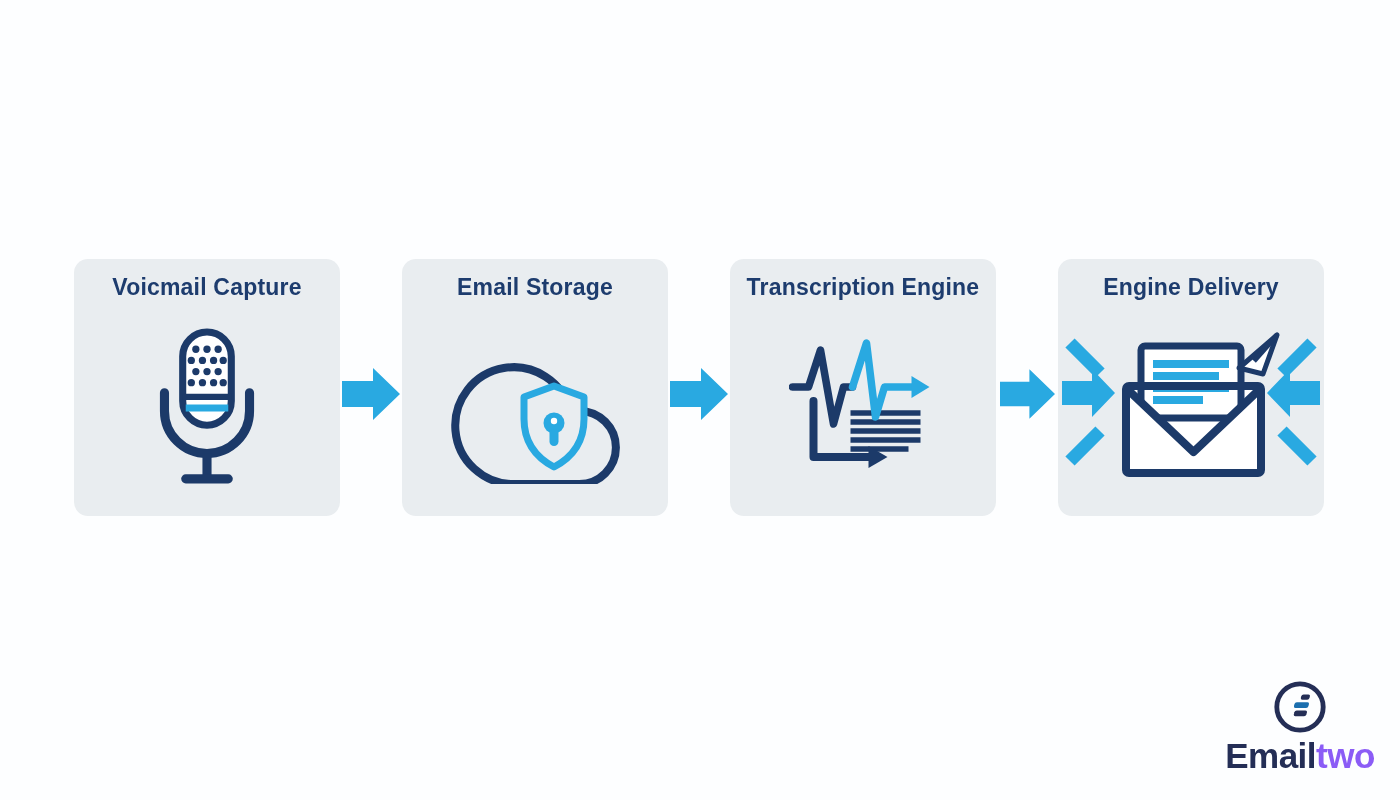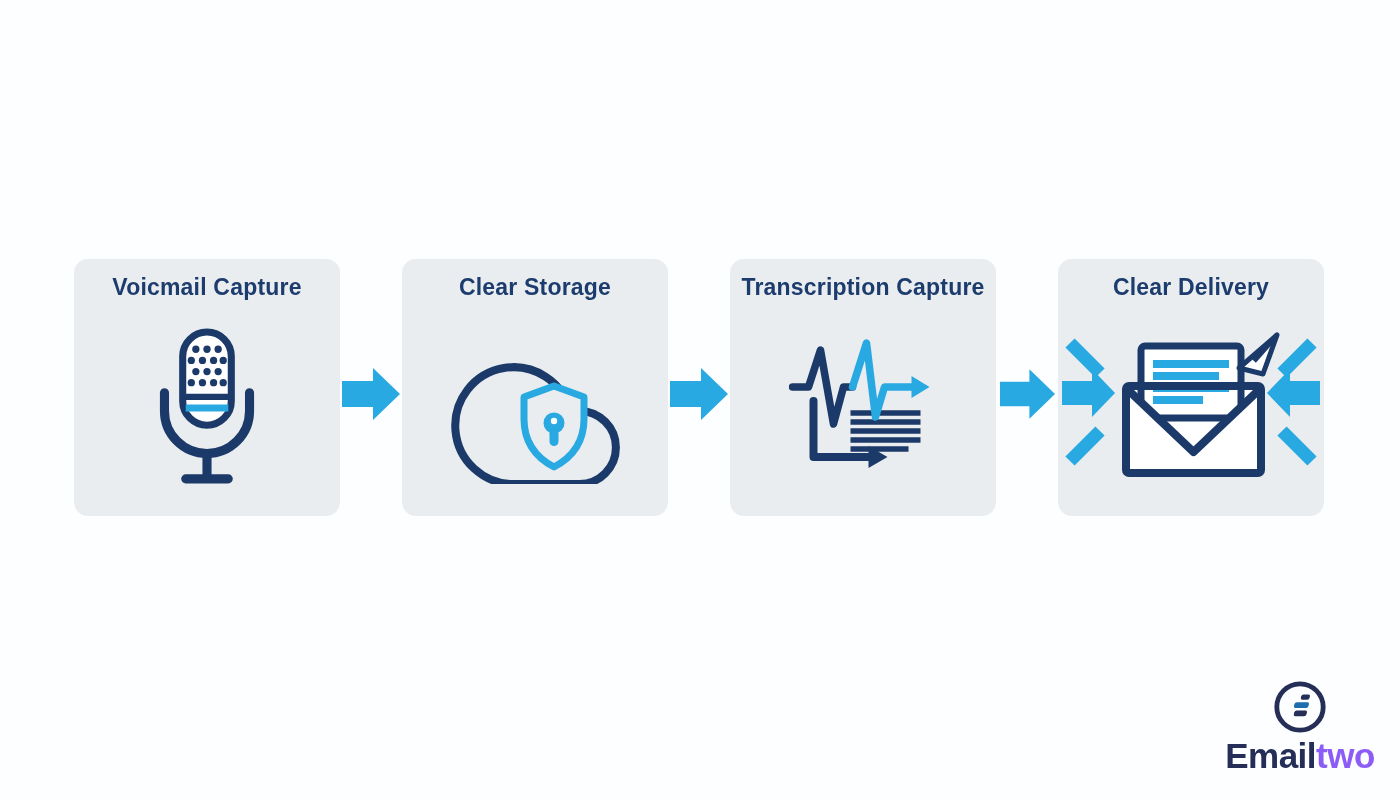--- a/index.html
+++ b/index.html
@@ -74,42 +74,42 @@
     </div>
   </div>
 
   <div class="connector">
     <svg width="58" height="52" viewBox="0 0 58 52" aria-hidden="true">
       <polygon points="0,13 31,13 31,0 58,26 31,52 31,39 0,39" fill="#29a9e1"></polygon>
     </svg>
   </div>
 
   <div class="card">
-    <div class="card-title">Clear Storage</div>
+    <div class="card-title">Email Storage</div>
     <div class="icon-wrap">
       <svg width="186" height="150" viewBox="0 0 186 150" aria-hidden="true">
         <g transform="translate(6,4) scale(7.3)">
           <path d="M18 10h-1.26A8 8 0 1 0 9 20h9a5 5 0 0 0 0-10z" fill="none" stroke="#1c3a69" stroke-width="1.1" stroke-linejoin="round" stroke-linecap="round"></path>
         </g>
         <path d="M112,52 L142,63 V85 C142,110 129,124 112,133 C95,124 82,110 82,85 V63 Z" fill="#e9edf0" stroke="#29a9e1" stroke-width="7" stroke-linejoin="round"></path>
         <circle cx="112" cy="89" r="10.5" fill="#29a9e1"></circle>
         <circle cx="112" cy="87" r="3.2" fill="#ffffff"></circle>
         <rect x="107.5" y="95" width="9" height="17" rx="4.5" fill="#29a9e1"></rect>
       </svg>
     </div>
   </div>
 
   <div class="connector">
     <svg width="58" height="52" viewBox="0 0 58 52" aria-hidden="true">
       <polygon points="0,13 31,13 31,0 58,26 31,52 31,39 0,39" fill="#29a9e1"></polygon>
     </svg>
   </div>
 
   <div class="card">
-    <div class="card-title">Transcription Capture</div>
+    <div class="card-title">Transcription Engine</div>
     <div class="icon-wrap">
       <svg width="148" height="160" viewBox="0 0 145 160" aria-hidden="true">
 
         <g stroke="#1c3a69" stroke-width="5.5">
           <line x1="60" y1="84" x2="130" y2="84"></line>
           <line x1="60" y1="93" x2="130" y2="93"></line>
           <line x1="60" y1="102" x2="130" y2="102"></line>
           <line x1="60" y1="111" x2="130" y2="111"></line>
           <line x1="60" y1="120" x2="118" y2="120"></line>
         </g>
@@ -154,21 +154,21 @@
         </g>
 
         <polygon points="64,57 131.5,123 199,57 199,144 64,144" fill="#ffffff"></polygon>
         <rect x="64" y="57" width="135" height="87" rx="3" fill="none" stroke="#1c3a69" stroke-width="8"></rect>
         <path d="M64,59 L131.5,123 L199,59" fill="none" stroke="#1c3a69" stroke-width="8" stroke-linejoin="round"></path>
 
         <polygon points="177,39 215,6 201,45" fill="#ffffff" stroke="#1c3a69" stroke-width="5" stroke-linejoin="round"></polygon>
         <line x1="215" y1="6" x2="192" y2="32" stroke="#1c3a69" stroke-width="5"></line>
       </svg>
     </div>
-    <div class="card-title" style="order:1">Clear Delivery</div>
+    <div class="card-title" style="order:1">Engine Delivery</div>
   </div>
 
 </div>
 
 <div class="logo">
   <svg width="58" height="58" viewBox="0 0 60 60" aria-hidden="true">
     <circle cx="30" cy="30" r="24" fill="none" stroke="#242e56" stroke-width="5"></circle>
     <g transform="skewX(-14)" fill="#242e56">
       <rect x="36" y="17" width="9" height="5.5" rx="2"></rect>
       <rect x="31" y="25" width="15" height="6" rx="2" fill="#1b6fae"></rect>

